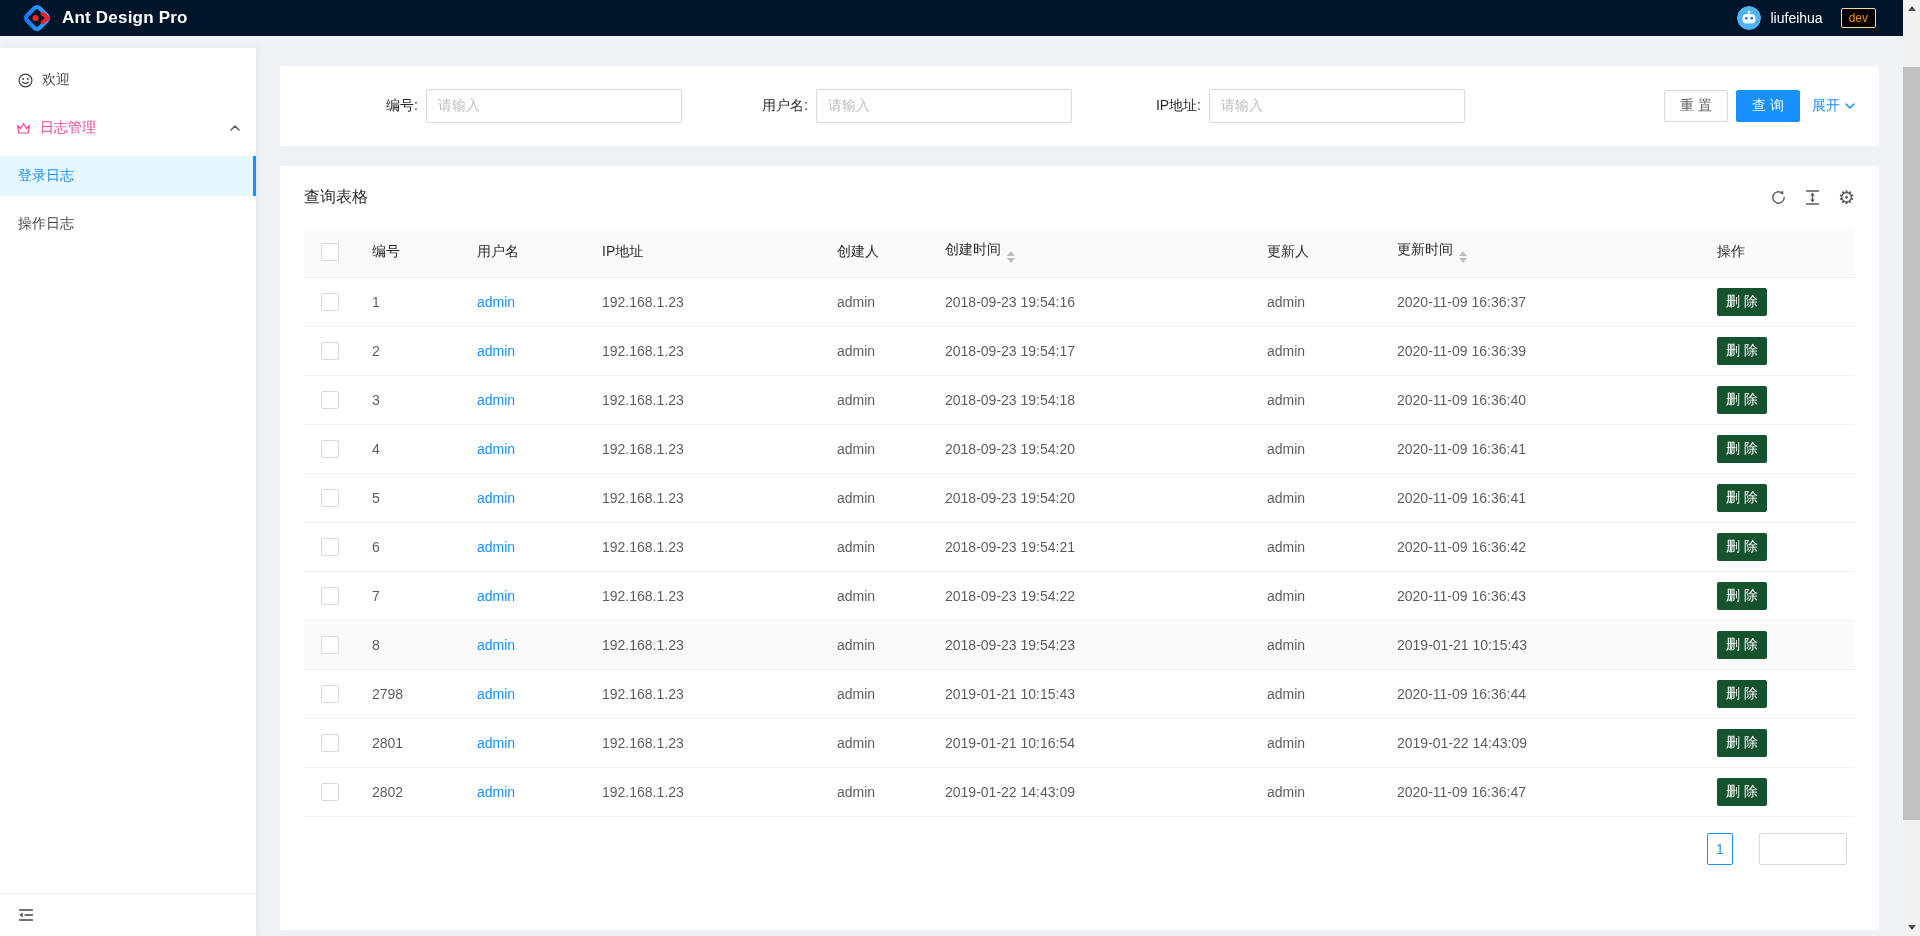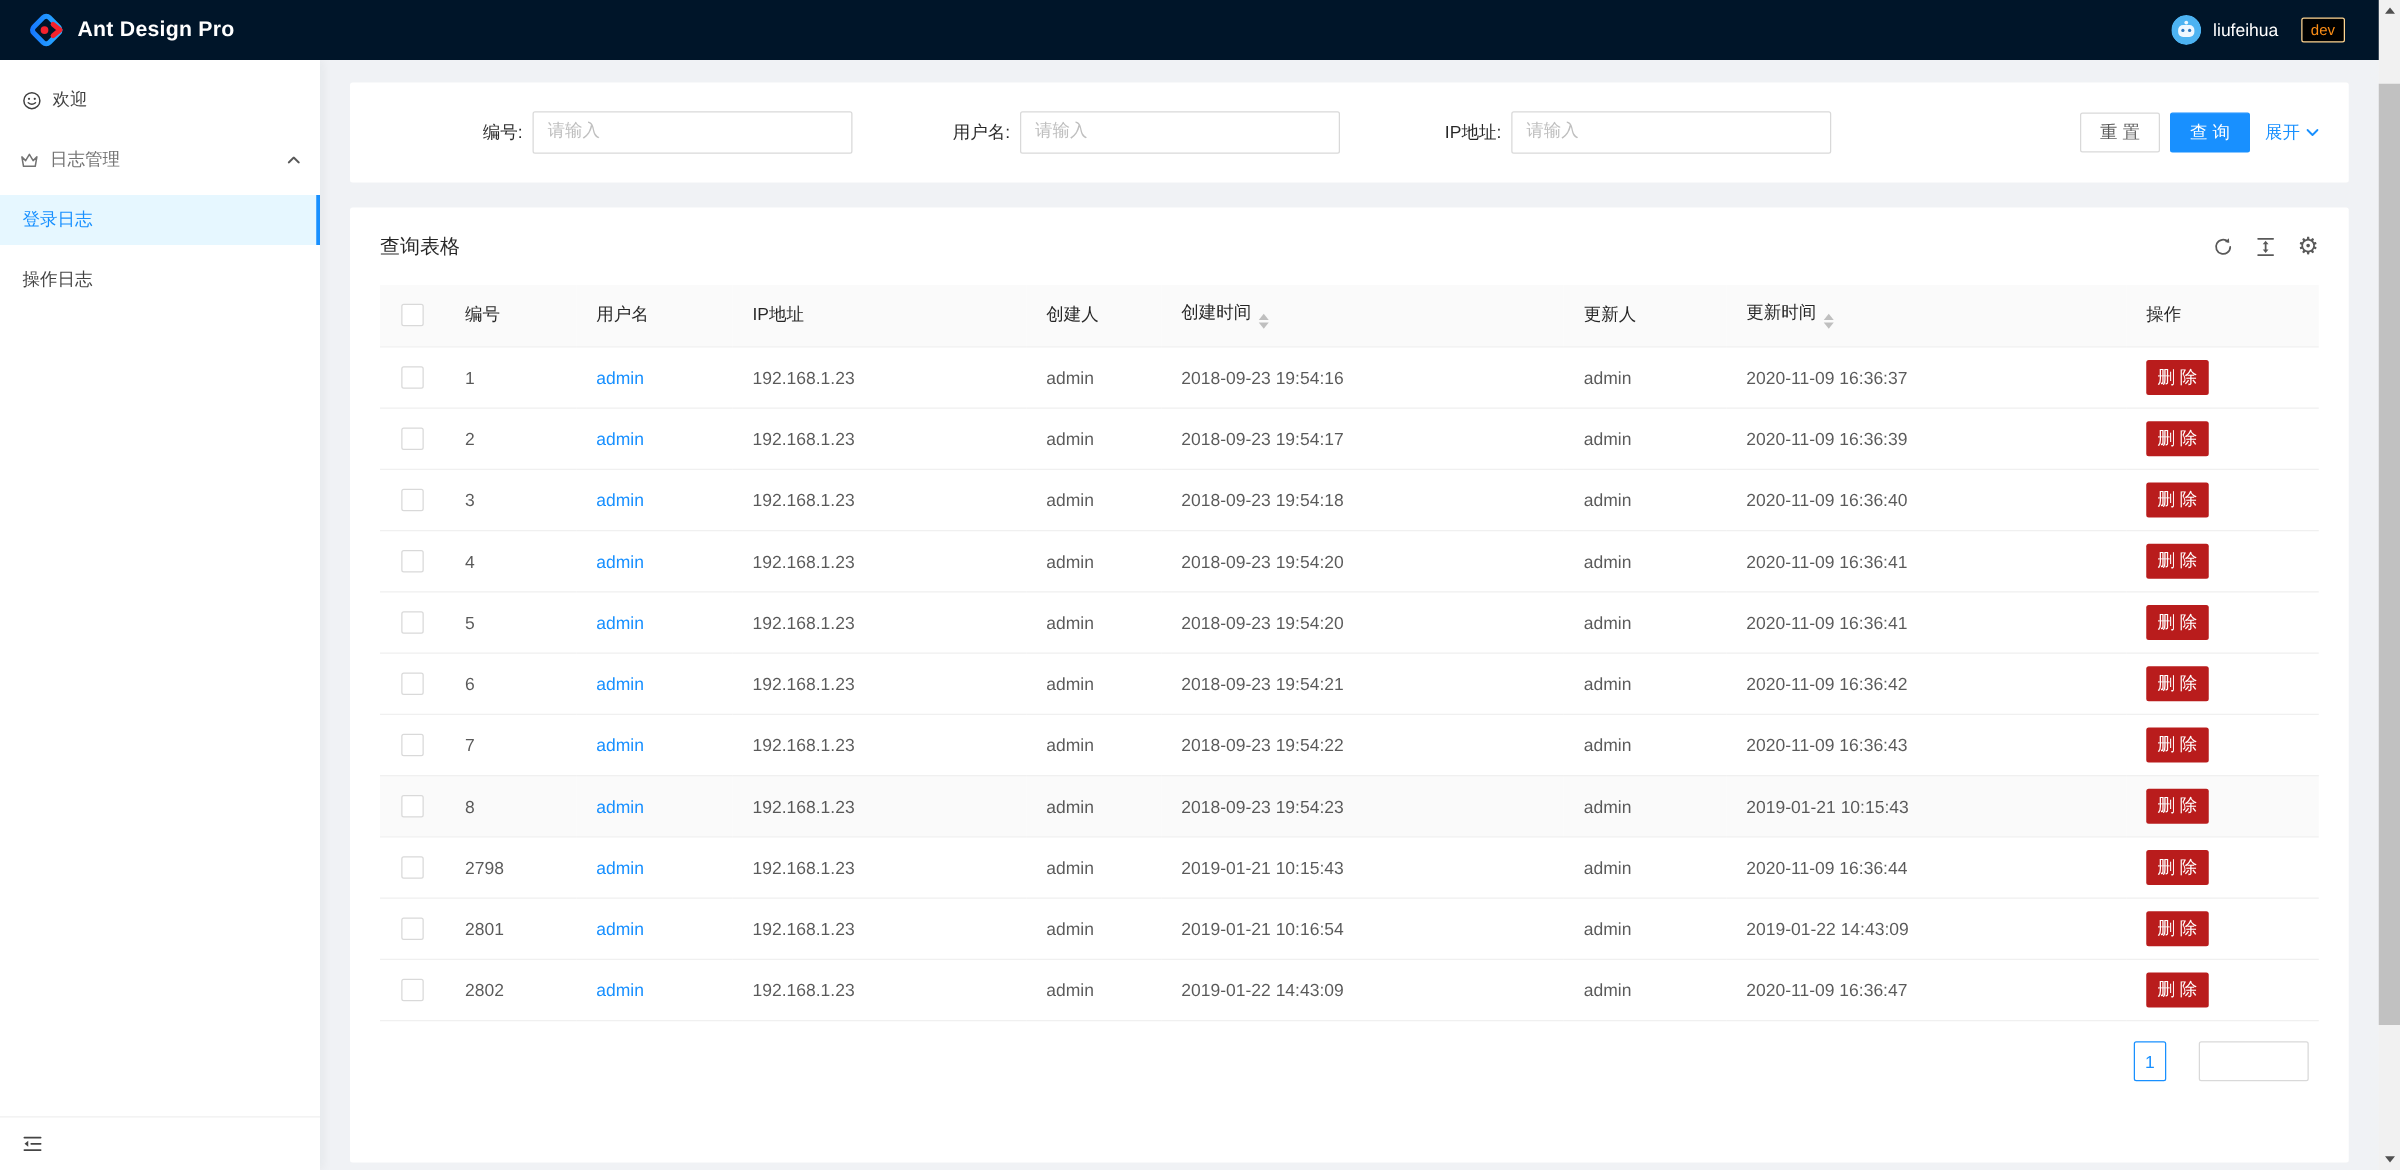--- a/index.html
+++ b/index.html
@@ -5,21 +5,21 @@
   html,body{margin:0;padding:0;}
   body{
     width:1920px;height:936px;overflow:hidden;
     font-family:"Liberation Sans","DejaVu Sans",sans-serif;
     font-size:14px;color:rgba(0,0,0,.65);background:#f0f2f5;
   }
   .app{position:relative;width:1920px;height:936px;overflow:hidden;}
 
   
   .header{
-    position:absolute;left:0;top:0;width:1920px;height:48px;background:#001529;
+    position:absolute;left:0;top:0;width:1920px;height:36px;background:#001529;
     display:flex;align-items:center;padding:0 44px 0 22px;box-sizing:border-box;z-index:5;
   }
   .logo{display:flex;align-items:center;gap:10px;cursor:pointer;}
   .logo-title{color:#fff;font-size:17px;font-weight:700;letter-spacing:.2px;}
   .header-right{margin-left:auto;display:flex;align-items:center;}
   .avatar{width:24px;height:24px;border-radius:50%;overflow:hidden;flex:none;}
   .username{color:#fff;margin-left:9px;}
   .env-tag{
     margin-left:18px;background:#000000;border:1px solid #ffd591;color:#fa8c16;
     font-size:12px;line-height:18px;padding:0 7px;border-radius:2px;
@@ -29,21 +29,21 @@
   .sidebar{
     position:absolute;left:0;top:48px;width:256px;height:888px;background:#fff;
     box-shadow:2px 0 8px rgba(29,35,41,.05);z-index:4;
   }
   .menu{padding-top:4px;}
   .menu-item{
     height:40px;margin:8px 0;display:flex;align-items:center;
     padding-left:18px;cursor:pointer;color:rgba(0,0,0,.75);box-sizing:border-box;
   }
   .menu-item .mi-icon{width:15px;height:15px;margin-right:9px;flex:none;display:flex;align-items:center;}
-  .menu-item.active-parent{color:#737373;padding-left:16px;}
+  .menu-item.active-parent{color:#ec4899;padding-left:16px;}
   .menu-item.sub{}
   .menu-item.selected{
     background:#e6f7ff;color:#1890ff;border-right:3px solid #1890ff;
   }
   .chevron{margin-left:auto;margin-right:16px;display:flex;align-items:center;}
   .sidebar-footer{
     position:absolute;left:0;right:0;bottom:0;height:42px;border-top:1px solid #f0f0f0;
     display:flex;align-items:center;padding-left:18px;cursor:pointer;color:rgba(0,0,0,.8);
   }
 
@@ -94,21 +94,21 @@
     height:49px;border-bottom:1px solid #f0f0f0;padding:0 0 0 16px;
     color:rgba(0,0,0,.65);box-sizing:border-box;
   }
   tr.highlighted td{background:#fafafa;}
   .checkbox{
     width:16px;height:16px;border:1px solid #d9d9d9;border-radius:2px;background:#fff;
     display:inline-block;vertical-align:middle;cursor:pointer;
   }
   .link{color:#1890ff;text-decoration:none;cursor:pointer;}
   .btn-delete{
-    background:#b91c1c;color:#fff;border:none;border-radius:2px;height:28px;
+    background:#14532d;color:#fff;border:none;border-radius:2px;height:28px;
     padding:0 9px;font-size:14px;cursor:pointer;
     font-family:"Liberation Sans","DejaVu Sans",sans-serif;
   }
   .caret{display:inline-flex;flex-direction:column;margin-left:6px;vertical-align:-2px;cursor:pointer;}
   .caret i{width:0;height:0;border-left:4px solid transparent;border-right:4px solid transparent;display:block;}
   .caret .up{border-bottom:5px solid #bfbfbf;margin-bottom:2px;}
   .caret .down{border-top:5px solid #bfbfbf;}
 
   
   .pagination{display:flex;justify-content:flex-end;margin:16px 32px 0 0;align-items:flex-start;}

